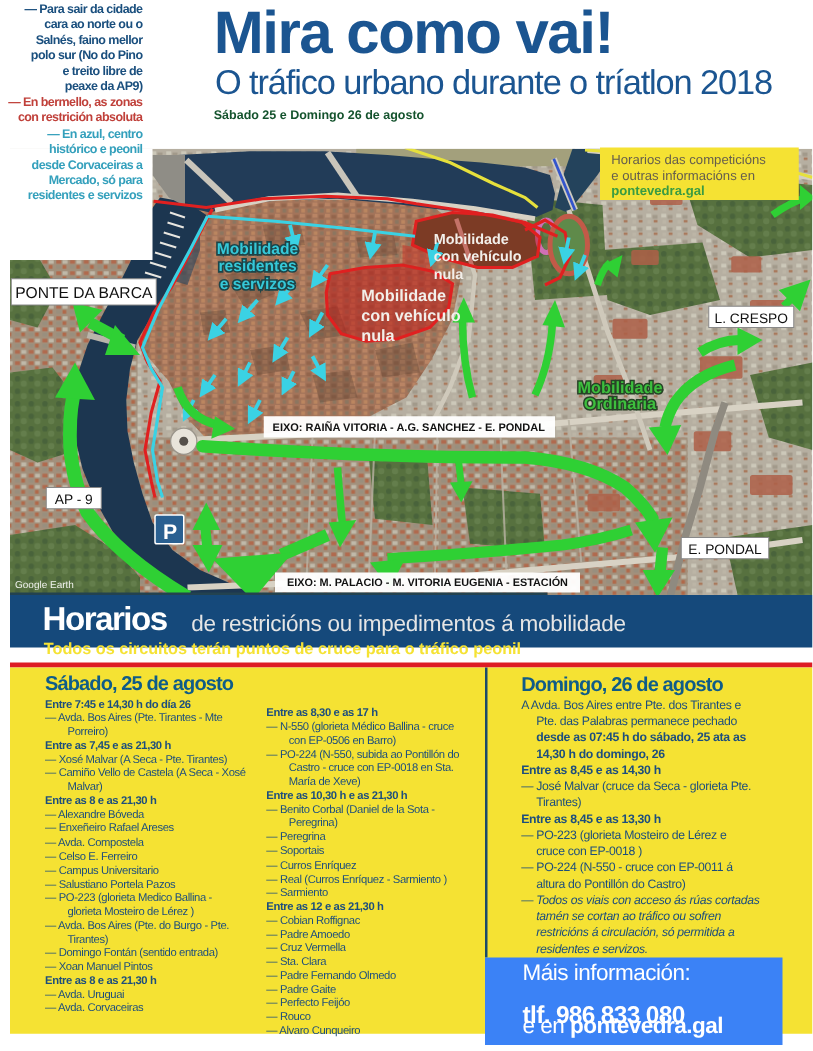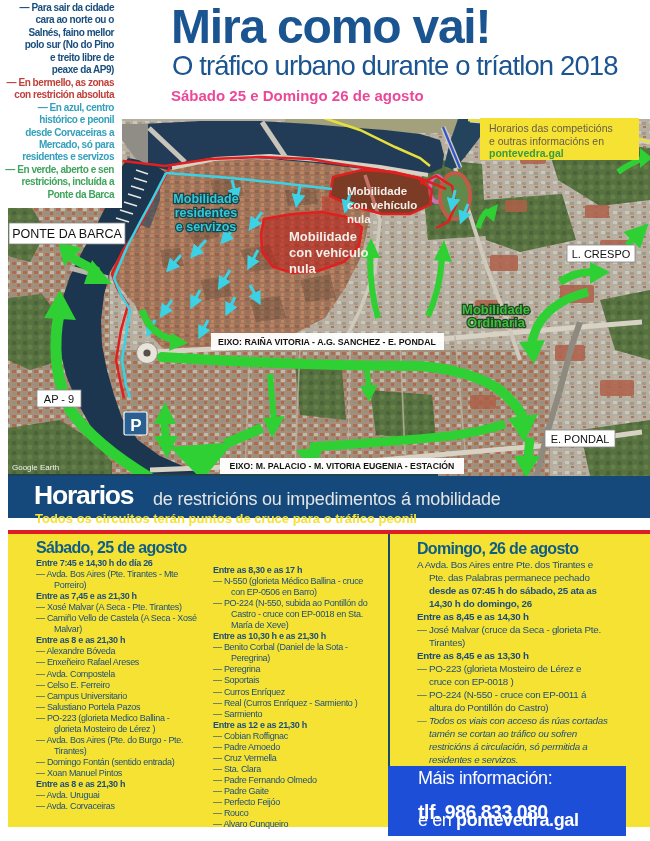--- a/index.html
+++ b/index.html
@@ -1,21 +1,21 @@
 <!DOCTYPE html>
 <html><head>
 <meta charset="utf-8">
 <style>
 html,body{margin:0;padding:0;}
 body{width:650px;height:841px;position:relative;background:#fff;font-family:"Liberation Sans",sans-serif;overflow:hidden;}
 .abs{position:absolute;}
 
 #title{left:171px;top:-1px;color:#1b5591;font-size:48px;font-weight:bold;letter-spacing:-1.2px;}
 #subtitle{left:172px;top:50px;color:#1b5591;font-size:27.5px;letter-spacing:-0.9px;}
-#datesline{left:171px;top:87px;color:#ec4899;font-size:15px;font-weight:bold;}
+#datesline{left:171px;top:87px;color:#14532d;font-size:10px;font-weight:bold;}
 #sidebar{z-index:5;left:0;top:2px;width:114px;text-align:right;font-size:10px;font-weight:bold;line-height:12.45px;letter-spacing:-0.45px;}
 .sbblue{color:#1a4f7e;}
 .sbred{color:#c0403a;}
 .sbteal{color:#34a0bc;}
 .sbgreen{color:#3fa45c;}
 
 #band{left:8px;top:476px;width:642px;height:42px;background:#15497b;}
 #band .h1{position:absolute;left:26px;top:4px;color:#fff;font-size:26.5px;font-weight:bold;letter-spacing:-1.2px;}
 #band .h2{position:absolute;left:145px;top:13px;color:#e5e5e5;font-size:18px;letter-spacing:-0.2px;}
 #band .h3{position:absolute;left:27px;top:35px;color:#f5e233;font-size:13px;font-weight:bold;}
@@ -32,39 +32,38 @@
 .sc .i{padding-left:18px;}
 #col1{left:36px;top:542px;width:172px;}
 #col2{left:213px;top:542px;width:172px;}
 #col3{left:417px;top:542px;width:205px;}
 .dg{font-size:9.8px;line-height:13.0px;color:#1d4e7d;letter-spacing:-0.25px;}
 .dg div{white-space:nowrap;}
 .dg .i{padding-left:12px;}
 .dg .b{font-weight:bold;}
 .dg .it{font-style:italic;}
 
-#redbox{left:388px;top:766px;width:238px;height:70px;background:#1d4ed8;color:#fff;}
+#redbox{left:388px;top:766px;width:238px;height:70px;background:#3b82f6;color:#fff;}
 #redbox .l1{position:absolute;left:30px;top:2px;font-size:18px;letter-spacing:-0.4px;}
 #redbox .l2{position:absolute;left:30px;top:20px;font-size:19.5px;font-weight:bold;letter-spacing:-0.5px;margin-top:15px;}
 #redbox .l3{position:absolute;left:30px;top:44px;font-size:18px;letter-spacing:-0.4px;}
 </style>
 </head>
 <body>
 
 <div class="abs" id="title">Mira como vai!</div>
 
 <div class="abs" id="subtitle">O tráfico urbano durante o tríatlon 2018</div>
 
 <div class="abs" id="datesline">Sábado 25 e Domingo 26 de agosto</div>
 
 <div class="abs" id="sidebar">
 <div class="sbblue">— Para sair da cidade<br>cara ao norte ou o<br>Salnés, faino mellor<br>polo sur (No do Pino<br>e treito libre de<br>peaxe da AP9)</div>
 <div class="sbred">— En bermello, as zonas<br>con restrición absoluta</div>
 <div class="sbteal">— En azul, centro<br>histórico e peonil<br>desde Corvaceiras a<br>Mercado, só para<br>residentes e servizos</div>
-<div class="sbgreen">— En verde, aberto e sen<br>restricións, incluída a<br>Ponte da Barca</div>
 </div>
 
 <div class="abs" id="mapwrap" style="left:8px;top:119px;width:642px;height:357px;">
 <svg width="642" height="357" viewBox="8 119 642 357">
 <defs>
 <pattern id="pold" width="10" height="9" patternUnits="userSpaceOnUse">
 <rect width="10" height="9" fill="#a3745a"></rect>
 <rect x="0" y="0" width="4" height="3" fill="#b98464"></rect>
 <rect x="5" y="1" width="4" height="3" fill="#93654c"></rect>
 <rect x="1" y="5" width="3" height="3" fill="#bb8660"></rect>

